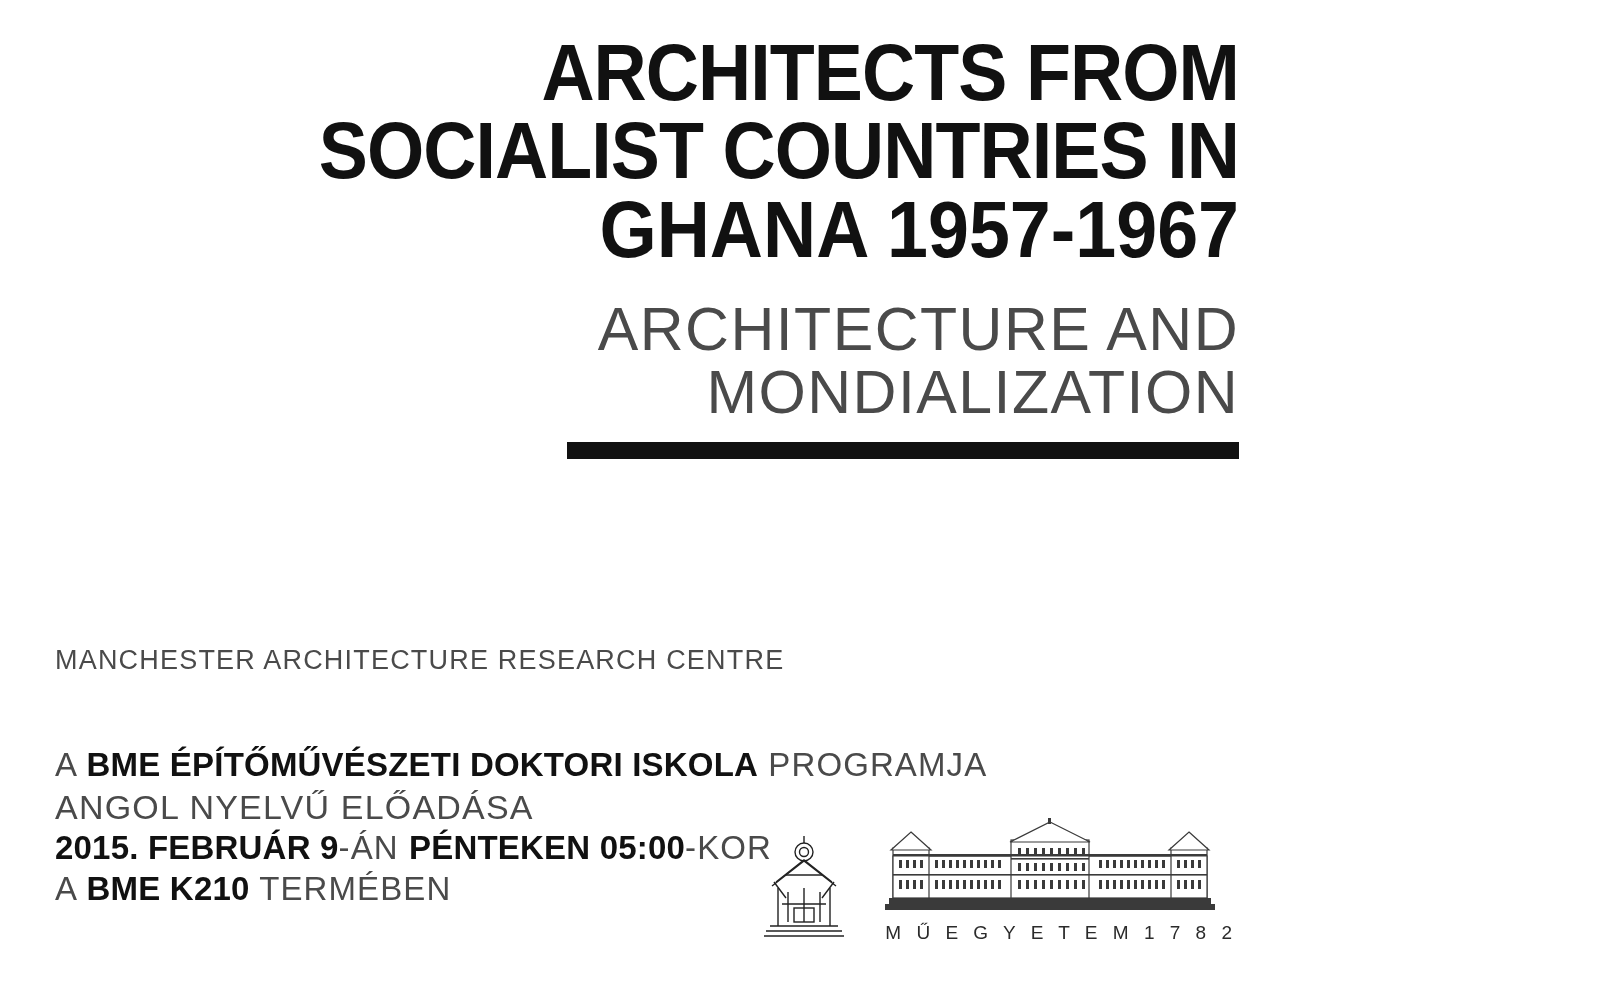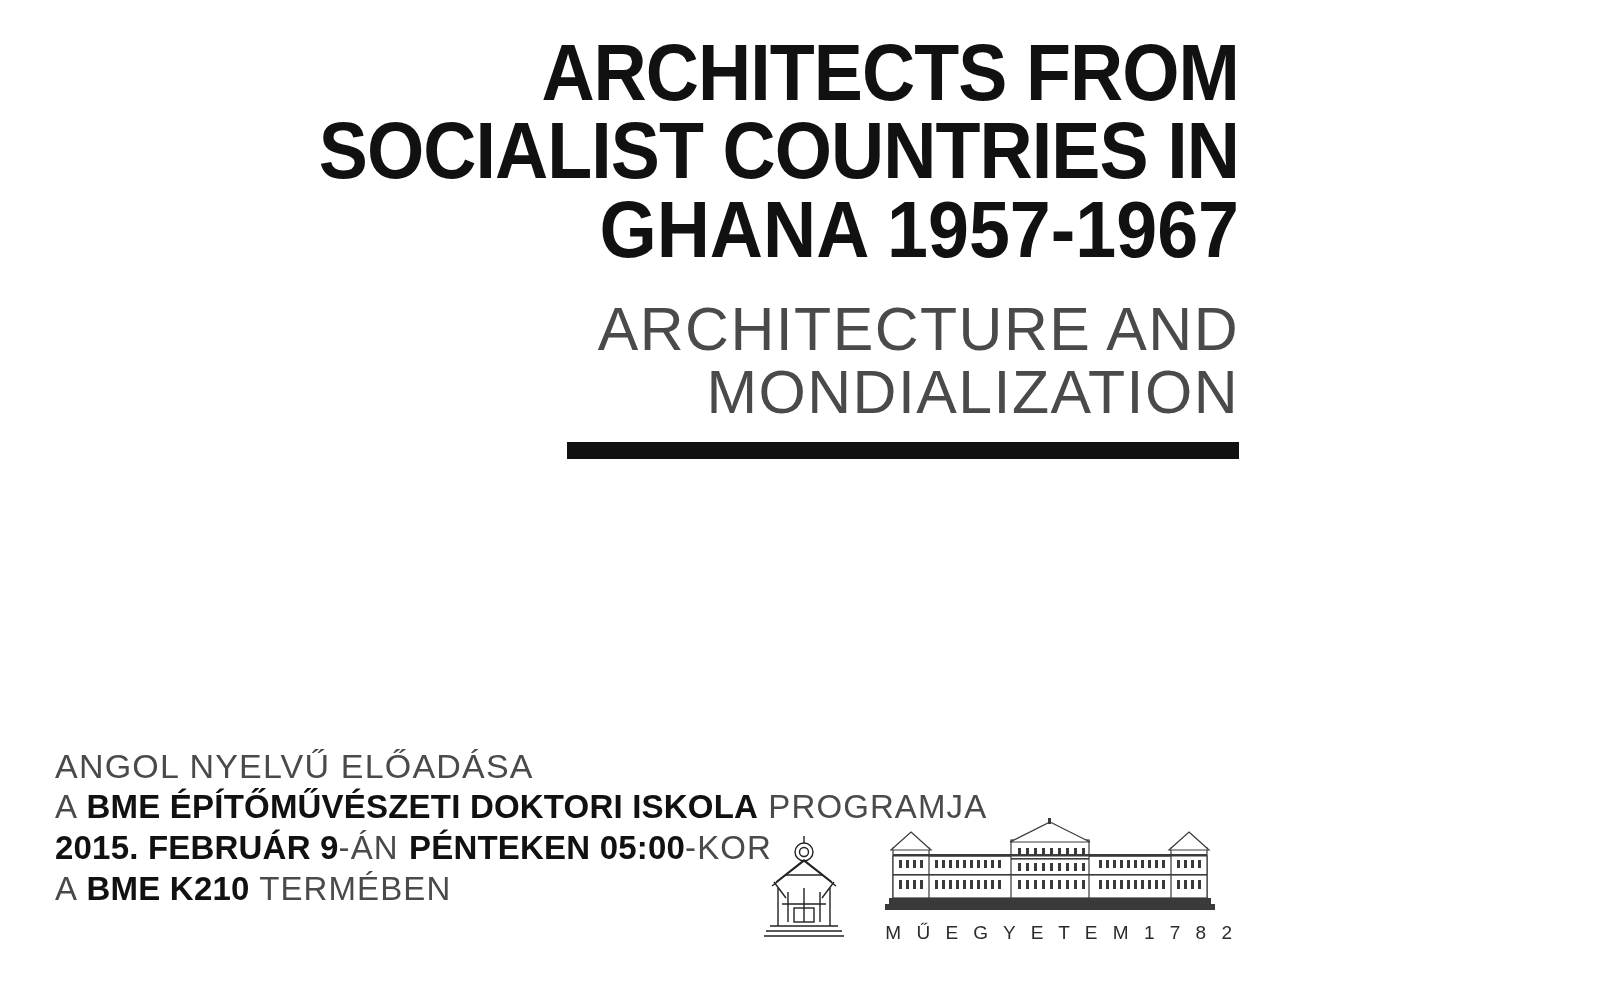--- a/index.html
+++ b/index.html
@@ -154,26 +154,27 @@
     <div class="title-line l3">GHANA 1957-1967</div>
 
     <div class="subtitle">
       <span class="sline">ARCHITECTURE AND</span>
       <span class="sline">MONDIALIZATION</span>
     </div>
 
     <div class="title-rule"></div>
   </div>
 
+  <div class="affil1">MANCHESTER ARCHITECTURE RESEARCH CENTRE</div>
 
   <div class="details">
-    <div class="row r1">ANGOL NYELVŰ ELŐADÁSA</div>
     <div class="row">
       <span class="light">A </span><span class="bold">BME ÉPÍTŐMŰVÉSZETI DOKTORI ISKOLA</span><span class="light"> PROGRAMJA</span>
     </div>
+    <div class="row r1">ANGOL NYELVŰ ELŐADÁSA</div>
     <div class="row">
       <span class="bold">2015. FEBRUÁR 9</span><span class="light">-ÁN </span><span class="bold">PÉNTEKEN 05:00</span><span class="light">-KOR</span>
     </div>
     <div class="row">
       <span class="light">A </span><span class="bold">BME K210</span><span class="light"> TERMÉBEN</span>
     </div>
   </div>
 
   <div class="logos">
 

